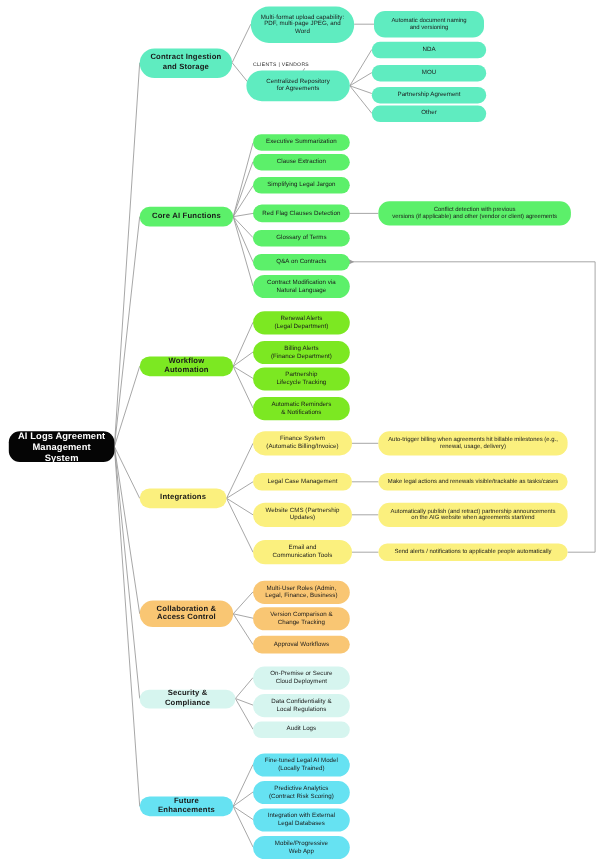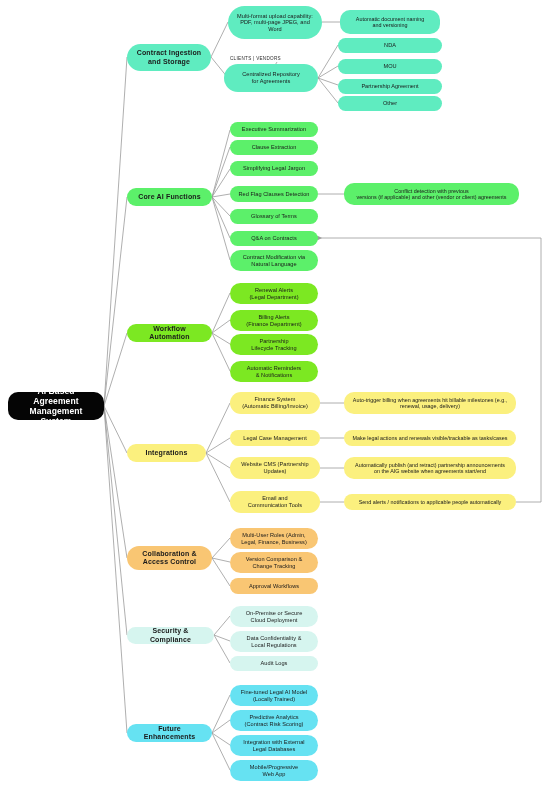--- a/index.html
+++ b/index.html
@@ -129,21 +129,21 @@
 
       <path d="M212,733 L230,695"></path>
       <path d="M212,733 L230,720"></path>
       <path d="M212,733 L230,745"></path>
       <path d="M212,733 L230,770"></path>
 
       <path d="M516,502 L541,502 L541,238 L318,238" marker-end="url(#arrowL)"></path>
     </g>
   </svg>
 
-  <div class="node root" style="left:8px;top:392px;width:96px;height:28px;">AI Based Agreement
+  <div class="node root" style="left:8px;top:392px;width:96px;height:28px;">AI Logs Agreement
 Management System</div>
 
   <div class="node branch" style="left:127px;top:44px;width:84px;height:27px;background:#5FECC0;">Contract Ingestion
 and Storage</div>
 
   <div class="node leaf" style="left:228px;top:6px;width:94px;height:33px;background:#5FECC0;">Multi-format upload capability:
 PDF, multi-page JPEG, and
 Word</div>
 
   <div class="node detail" style="left:340px;top:10px;width:100px;height:24px;background:#5FECC0;">Automatic document naming

